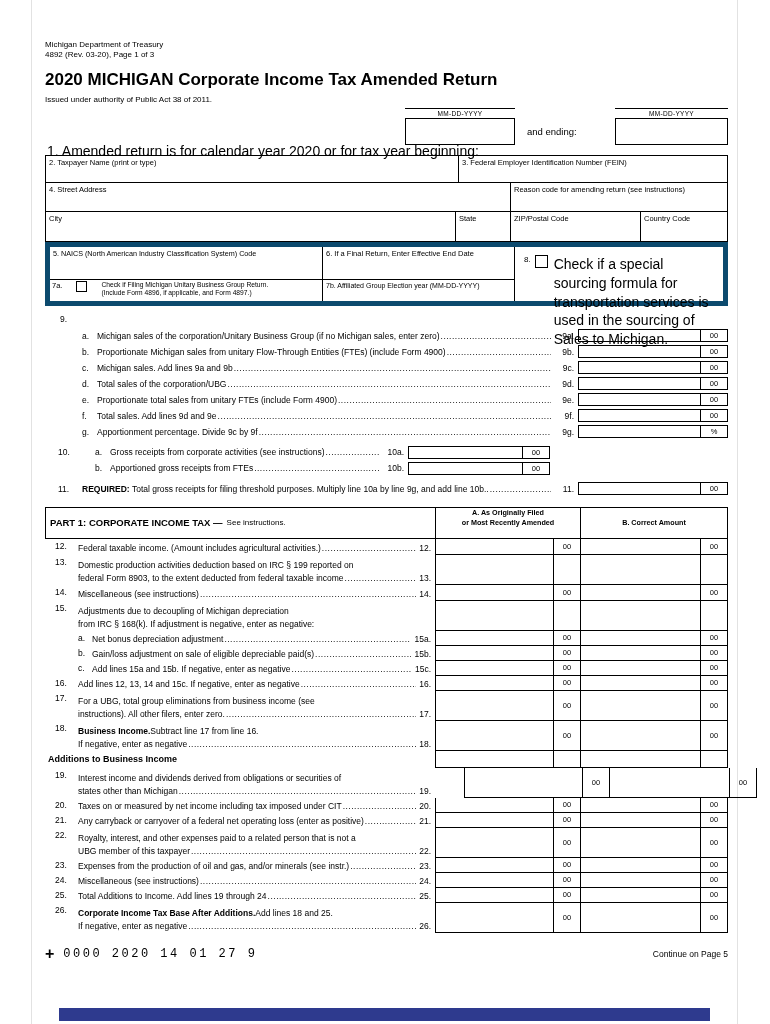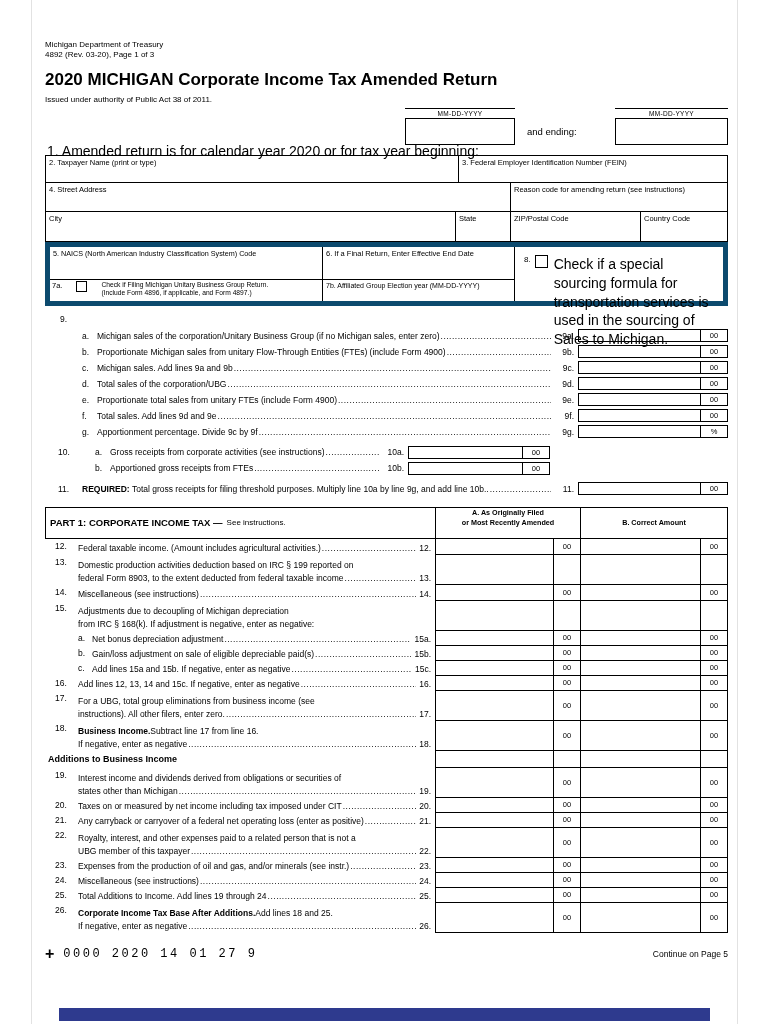--- a/index.html
+++ b/index.html
@@ -499,21 +499,21 @@
           </div>
           <div class="p1cells">
             <div class="pcell">
               <span class="pcents"></span>
             </div>
             <div class="pcell b">
               <span class="pcents"></span>
             </div>
           </div>
         </div>
-        <div class="p1row" style="height: 30px;">
+        <div class="p1row" style="height: 30px; gap: 29px;">
           <div class="p1label">
             <span class="p1num">19.</span>
             <div class="p1text">
               <div class="p1line">
                 <span class="t">Interest income and dividends derived from obligations or securities of</span>
               </div>
               <div class="p1line">
                 <span class="t">states other than Michigan</span>
                 <span class="leader"></span>
                 <span class="p1ref">19.</span>

